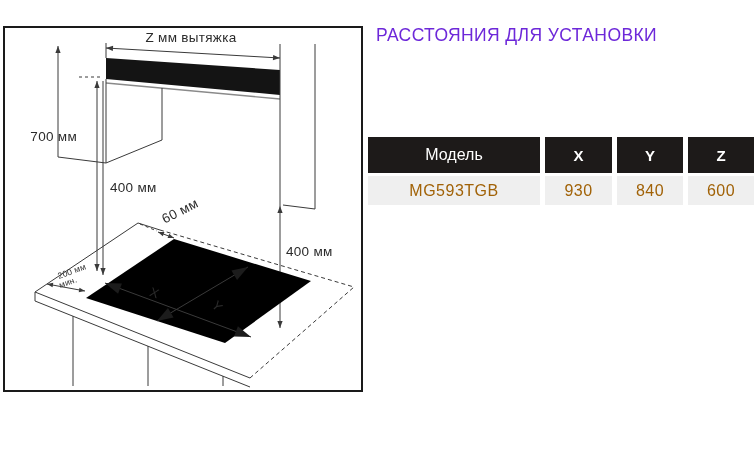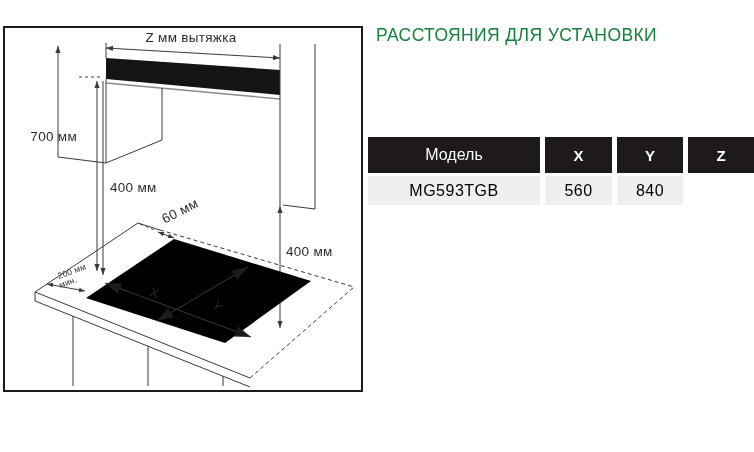--- a/index.html
+++ b/index.html
@@ -16,27 +16,27 @@
   .diagram .rim{stroke:#8a8a8a;stroke-width:1.4;}
   .diagram .fillblk{fill:#141414;stroke:none;}
   .diagram .arr{fill:#3a3a3a;stroke:none;}
   .diagram .bigarr{fill:#1c1c1c;stroke:none;}
   .diagram text{fill:#2b2b2b;stroke:none;font-family:"Liberation Sans","DejaVu Sans",sans-serif;
     font-size:13.5px;letter-spacing:.3px;}
   .diagram text.xy{font-size:13px;}
   .diagram text.tiny{font-size:8.5px;letter-spacing:.2px;}
   
   .title{position:absolute;left:376px;top:24px;font-size:17.5px;line-height:23.5px;
-    font-weight:500;letter-spacing:.4px;color:#15803d;}
+    font-weight:500;letter-spacing:.4px;color:#6d28d9;}
   .dim-table{position:absolute;left:368px;top:137px;width:312px;
     display:grid;grid-template-columns:172px 67px 66px 66px;gap:3px 5px;border-radius:8px;}
   .cell{display:flex;align-items:center;justify-content:center;}
   .cell.head{background:#1d1a19;color:#ffffff;height:36px;font-size:16px;}
   .cell.head.xyz{font-weight:bold;font-size:15px;}
-  .cell.body{background:#efefef;color:#000000;height:29px;font-size:16px;letter-spacing:.5px;}
+  .cell.body{background:#efefef;color:#a16207;height:29px;font-size:16px;letter-spacing:.5px;}
 </style>
 </head>
 <body>
 
 <div class="screen">
 
   <svg class="diagram" width="360" height="366" viewBox="0 0 360 366">
 
     <rect class="frame" x="1" y="1" width="358" height="364"></rect>
 
@@ -173,17 +173,18 @@
     <div>РАССТОЯНИЯ ДЛЯ УСТАНОВКИ</div>
   </div>
 
   <div class="dim-table">
     <div class="cell head">Модель</div>
     <div class="cell head xyz">X</div>
     <div class="cell head xyz">Y</div>
     <div class="cell head xyz">Z</div>
 
     <div class="cell body">MG593TGB</div>
-    <div class="cell body">560</div>
+    <div class="cell body">930</div>
     <div class="cell body">840</div>
+    <div class="cell body">600</div>
   </div>
 
 </div>
 
 </body></html>

